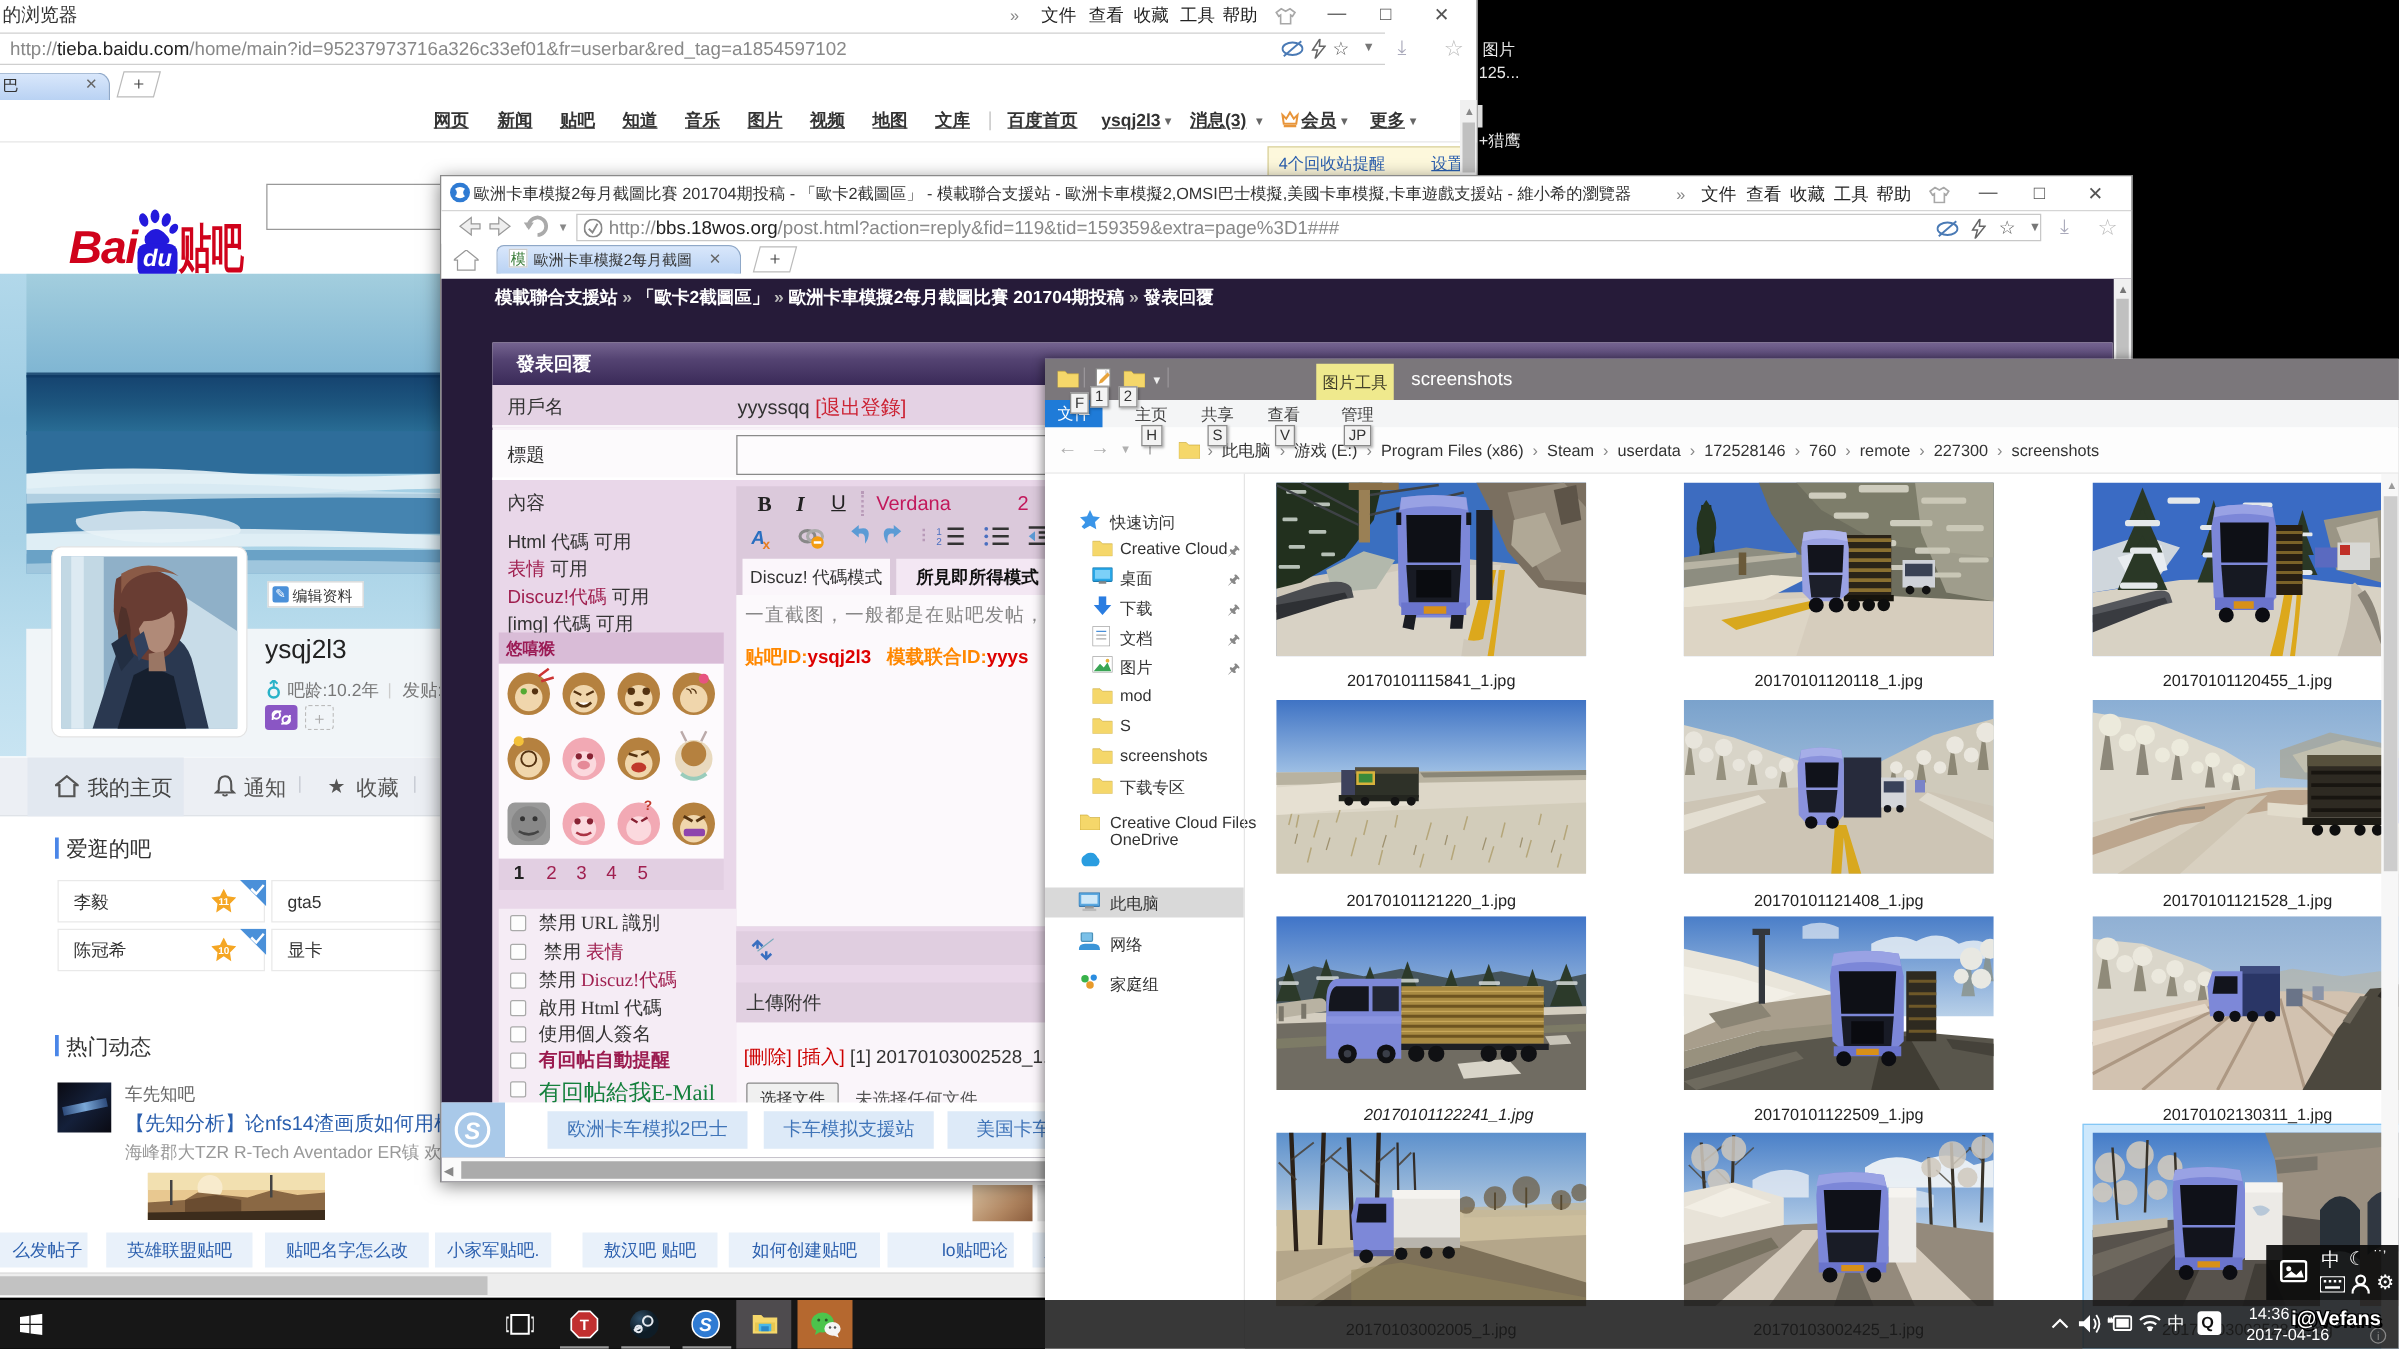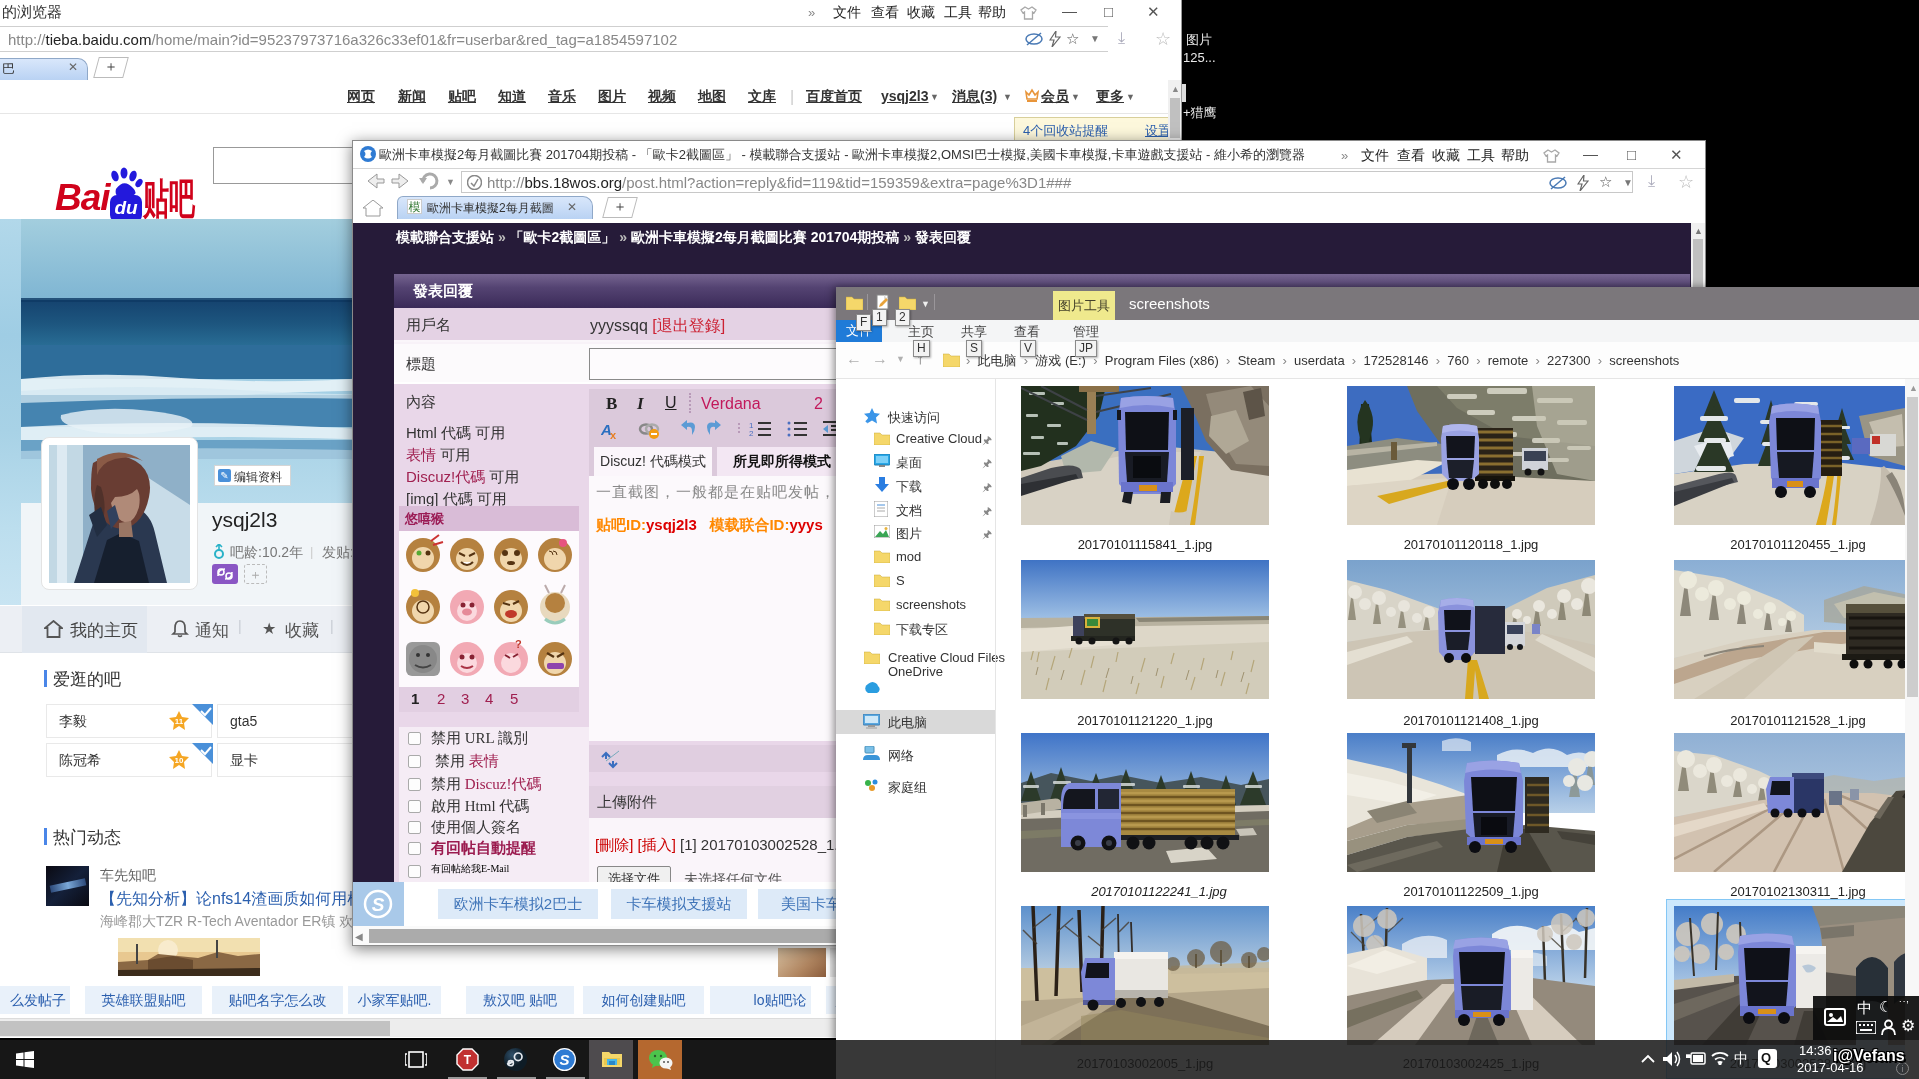--- a/index.html
+++ b/index.html
@@ -456,21 +456,21 @@
               <span class="abs" style="left:36px;top:25px;font-size:15px;color:#333;">禁用 <span class="darkred">表情</span></span>
             <div class="abs" style="left:9px;top:51px;width:13px;height:13px;background:#fdfdfd;border:1px solid #aaa;border-radius:2px;"></div>
               <span class="abs" style="left:32px;top:48px;font-size:15px;color:#333;">禁用 <span class="darkred">Discuz!代碼</span></span>
             <div class="abs" style="left:9px;top:73px;width:13px;height:13px;background:#fdfdfd;border:1px solid #aaa;border-radius:2px;"></div>
               <span class="abs" style="left:32px;top:70px;font-size:15px;color:#333;">啟用 Html 代碼</span>
             <div class="abs" style="left:9px;top:94px;width:13px;height:13px;background:#fdfdfd;border:1px solid #aaa;border-radius:2px;"></div>
               <span class="abs" style="left:32px;top:91px;font-size:15px;color:#333;">使用個人簽名</span>
             <div class="abs" style="left:9px;top:115px;width:13px;height:13px;background:#fdfdfd;border:1px solid #aaa;border-radius:2px;"></div>
               <span class="abs" style="left:32px;top:112px;font-size:15px;color:#9b1b4f;font-weight:bold;">有回帖自動提醒</span>
             <div class="abs" style="left:9px;top:138px;width:13px;height:13px;background:#fdfdfd;border:1px solid #aaa;border-radius:2px;"></div>
-              <span class="abs" style="left:32px;top:135px;font-size:10px;color:#000000;">有回帖給我E-Mail</span>
+              <span class="abs" style="left:32px;top:135px;font-size:18px;color:#15803d;">有回帖給我E-Mail</span>
           </div>
 
           <div class="abs" style="left:195px;top:5px;width:645px;height:352px;background:#dbc9db;">
             <b class="abs" style="left:17px;top:5px;font-size:17px;color:#222;font-family:'Liberation Serif',serif;">B</b>
             <i class="abs" style="left:48px;top:5px;font-size:17px;color:#222;font-family:'Liberation Serif',serif;font-weight:bold;">I</i>
             <span class="abs" style="left:76px;top:5px;font-size:16px;color:#222;text-decoration:underline;">U</span>
             <div class="abs" style="left:100px;top:4px;width:1px;height:20px;border-left:2px dotted #b89ab8;"></div>
             <span class="abs" style="left:112px;top:6px;font-size:16px;color:#c2185b;">Verdana</span>
             <span class="abs" style="left:225px;top:6px;font-size:16px;color:#c2185b;">2</span>
 

